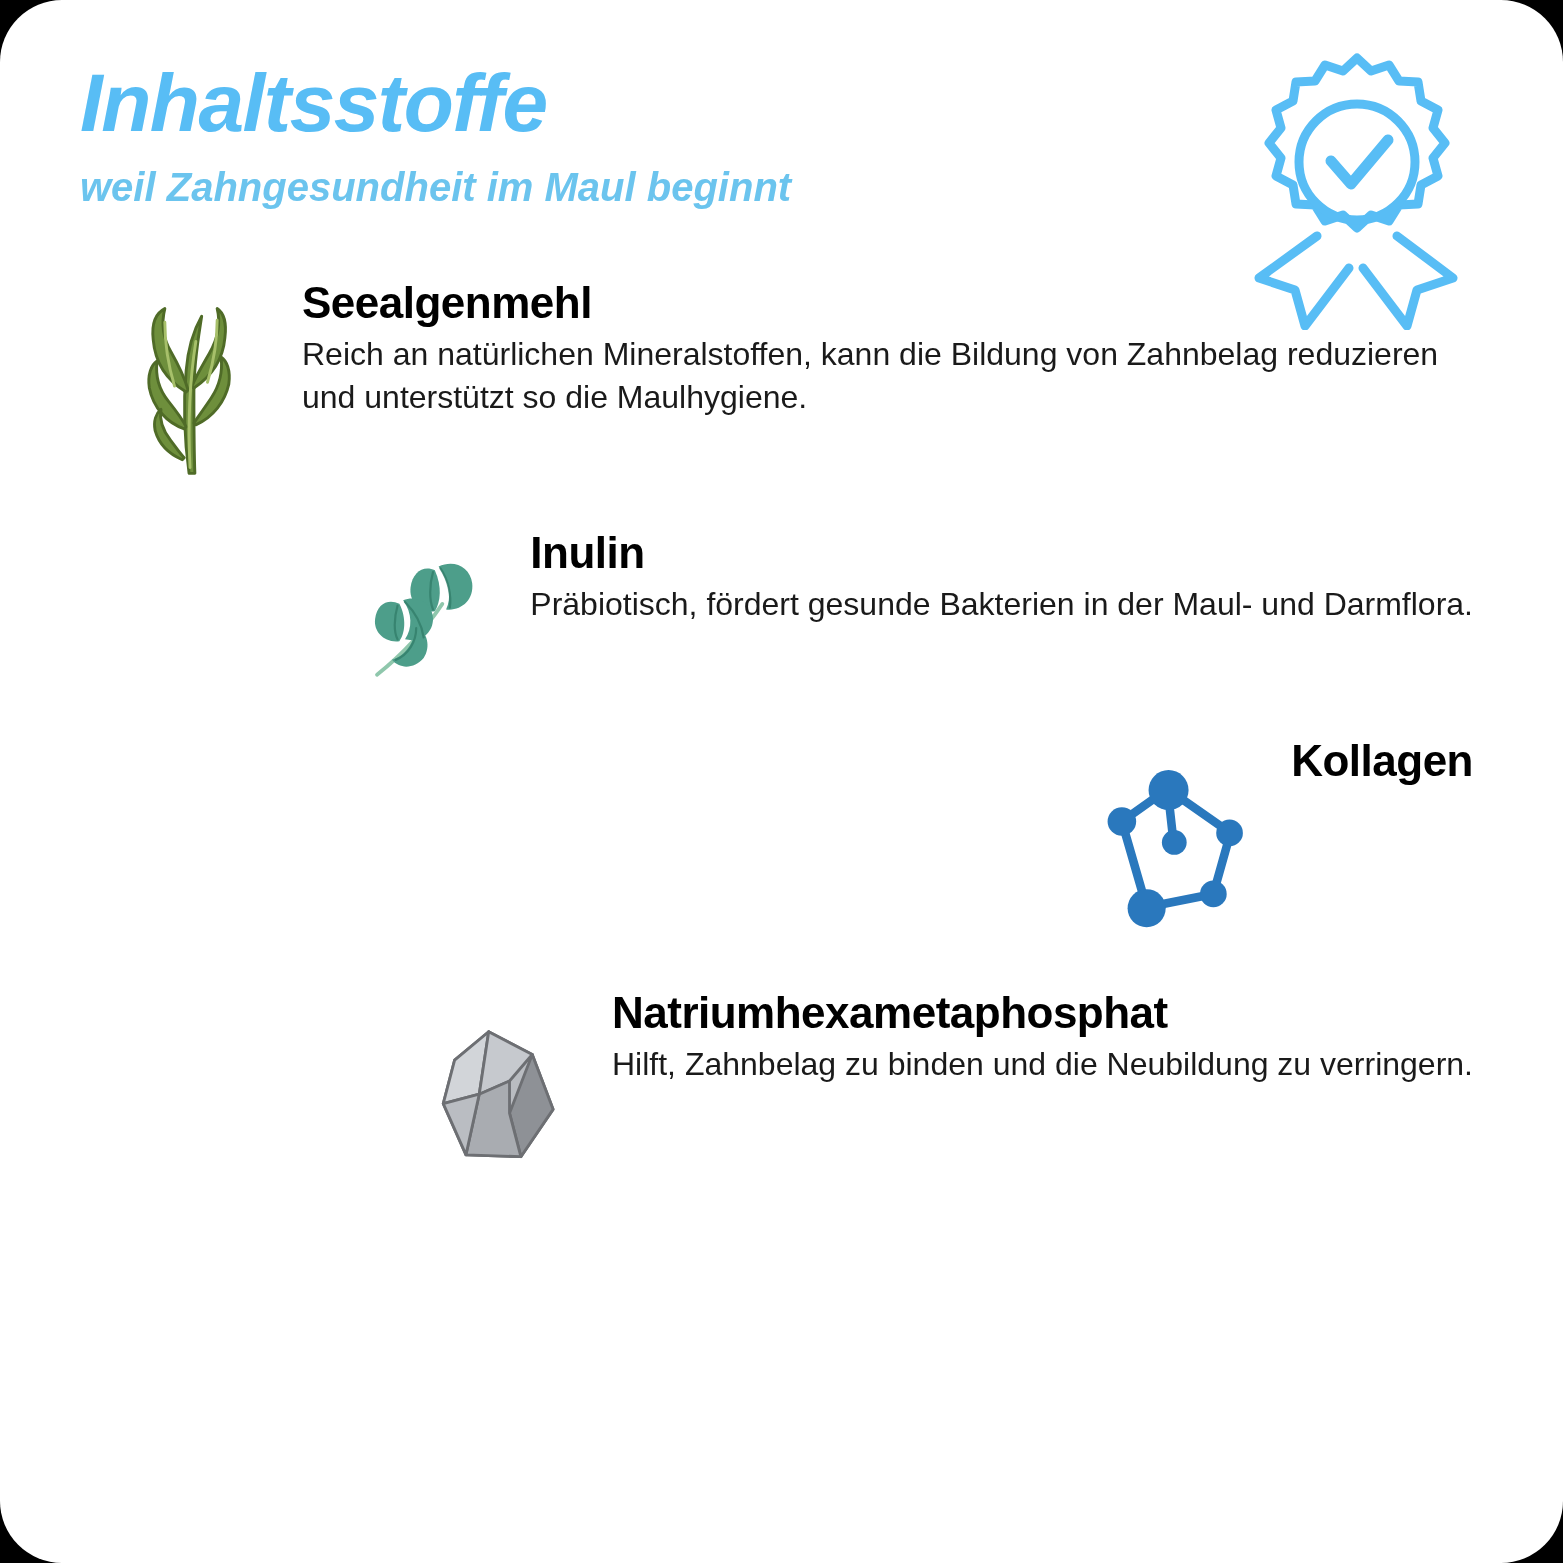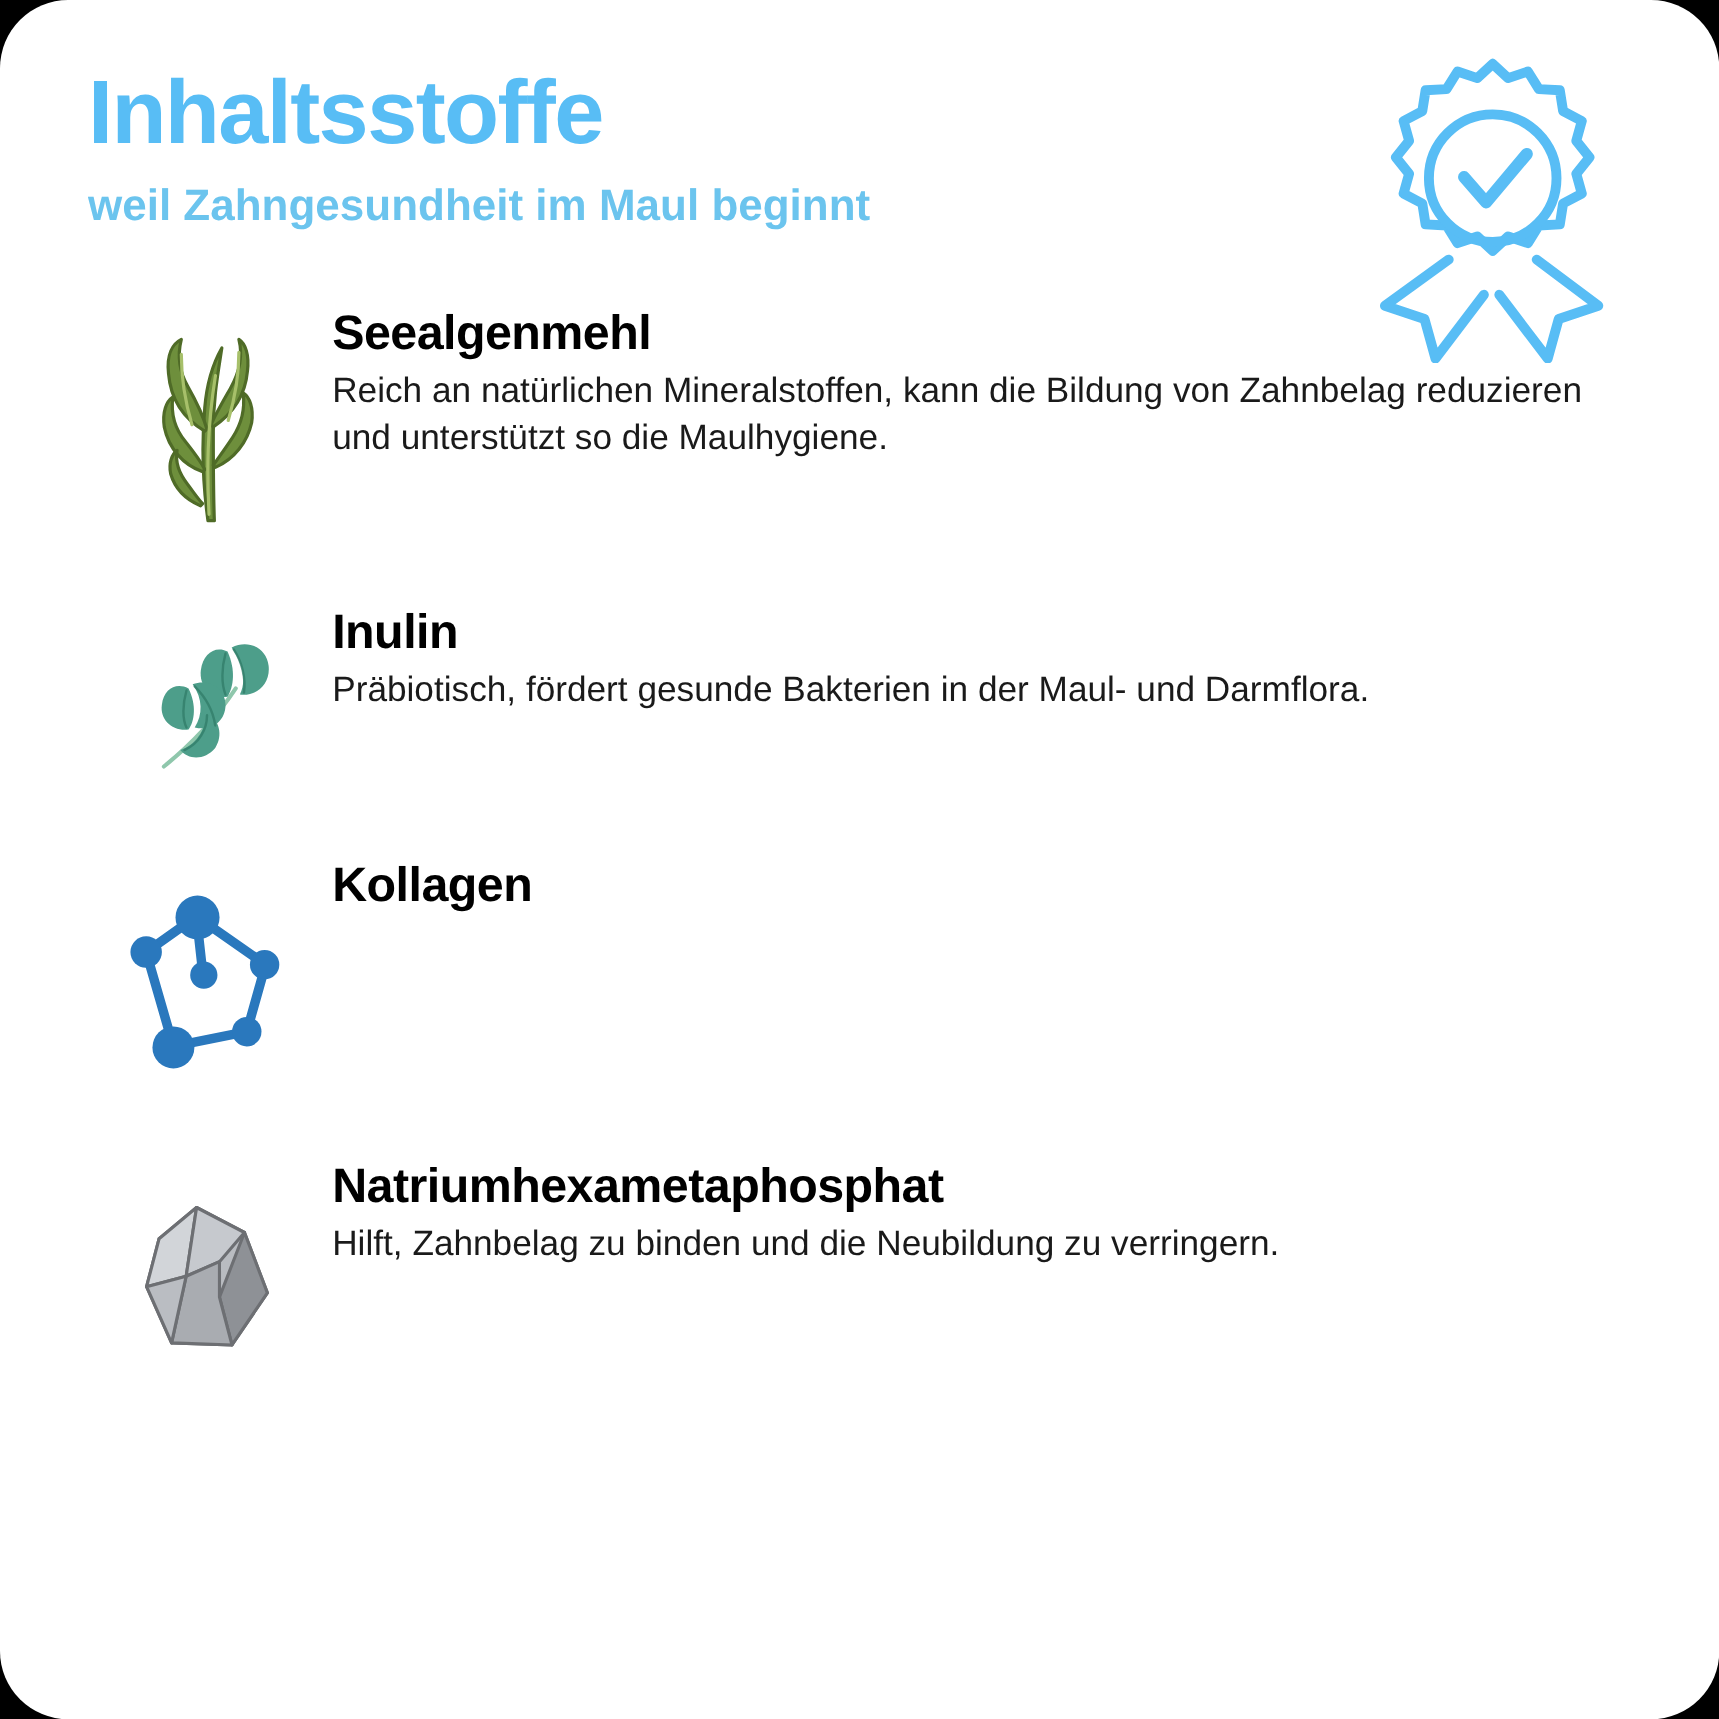--- a/index.html
+++ b/index.html
@@ -19,20 +19,21 @@
     height: 1563px;
     background: #ffffff;
     border-radius: 62px;
     overflow: hidden;
     padding: 62px 72px 40px 80px;
   }
 
   
   .header {
     position: relative;
+    font-style: italic;
   }
   .title {
     font-size: 82px;
     font-weight: 700;
     letter-spacing: -1.5px;
     color: #58bdf5;
     line-height: 1.0;
     margin: 0 0 16px 0;
   }
   .subtitle {
@@ -52,21 +53,22 @@
     right: 0px;
     width: 270px;
     height: 290px;
   }
 
   
   .list {
     margin-top: 64px;
     display: flex;
     flex-direction: column;
-    gap: 72px;
+    gap: 50px;
+    align-items: flex-end;
   }
   .item {
     display: flex;
     align-items: flex-start;
     gap: 0px;
   }
   .item-icon {
     flex: 0 0 222px;
     width: 222px;
     display: flex;

